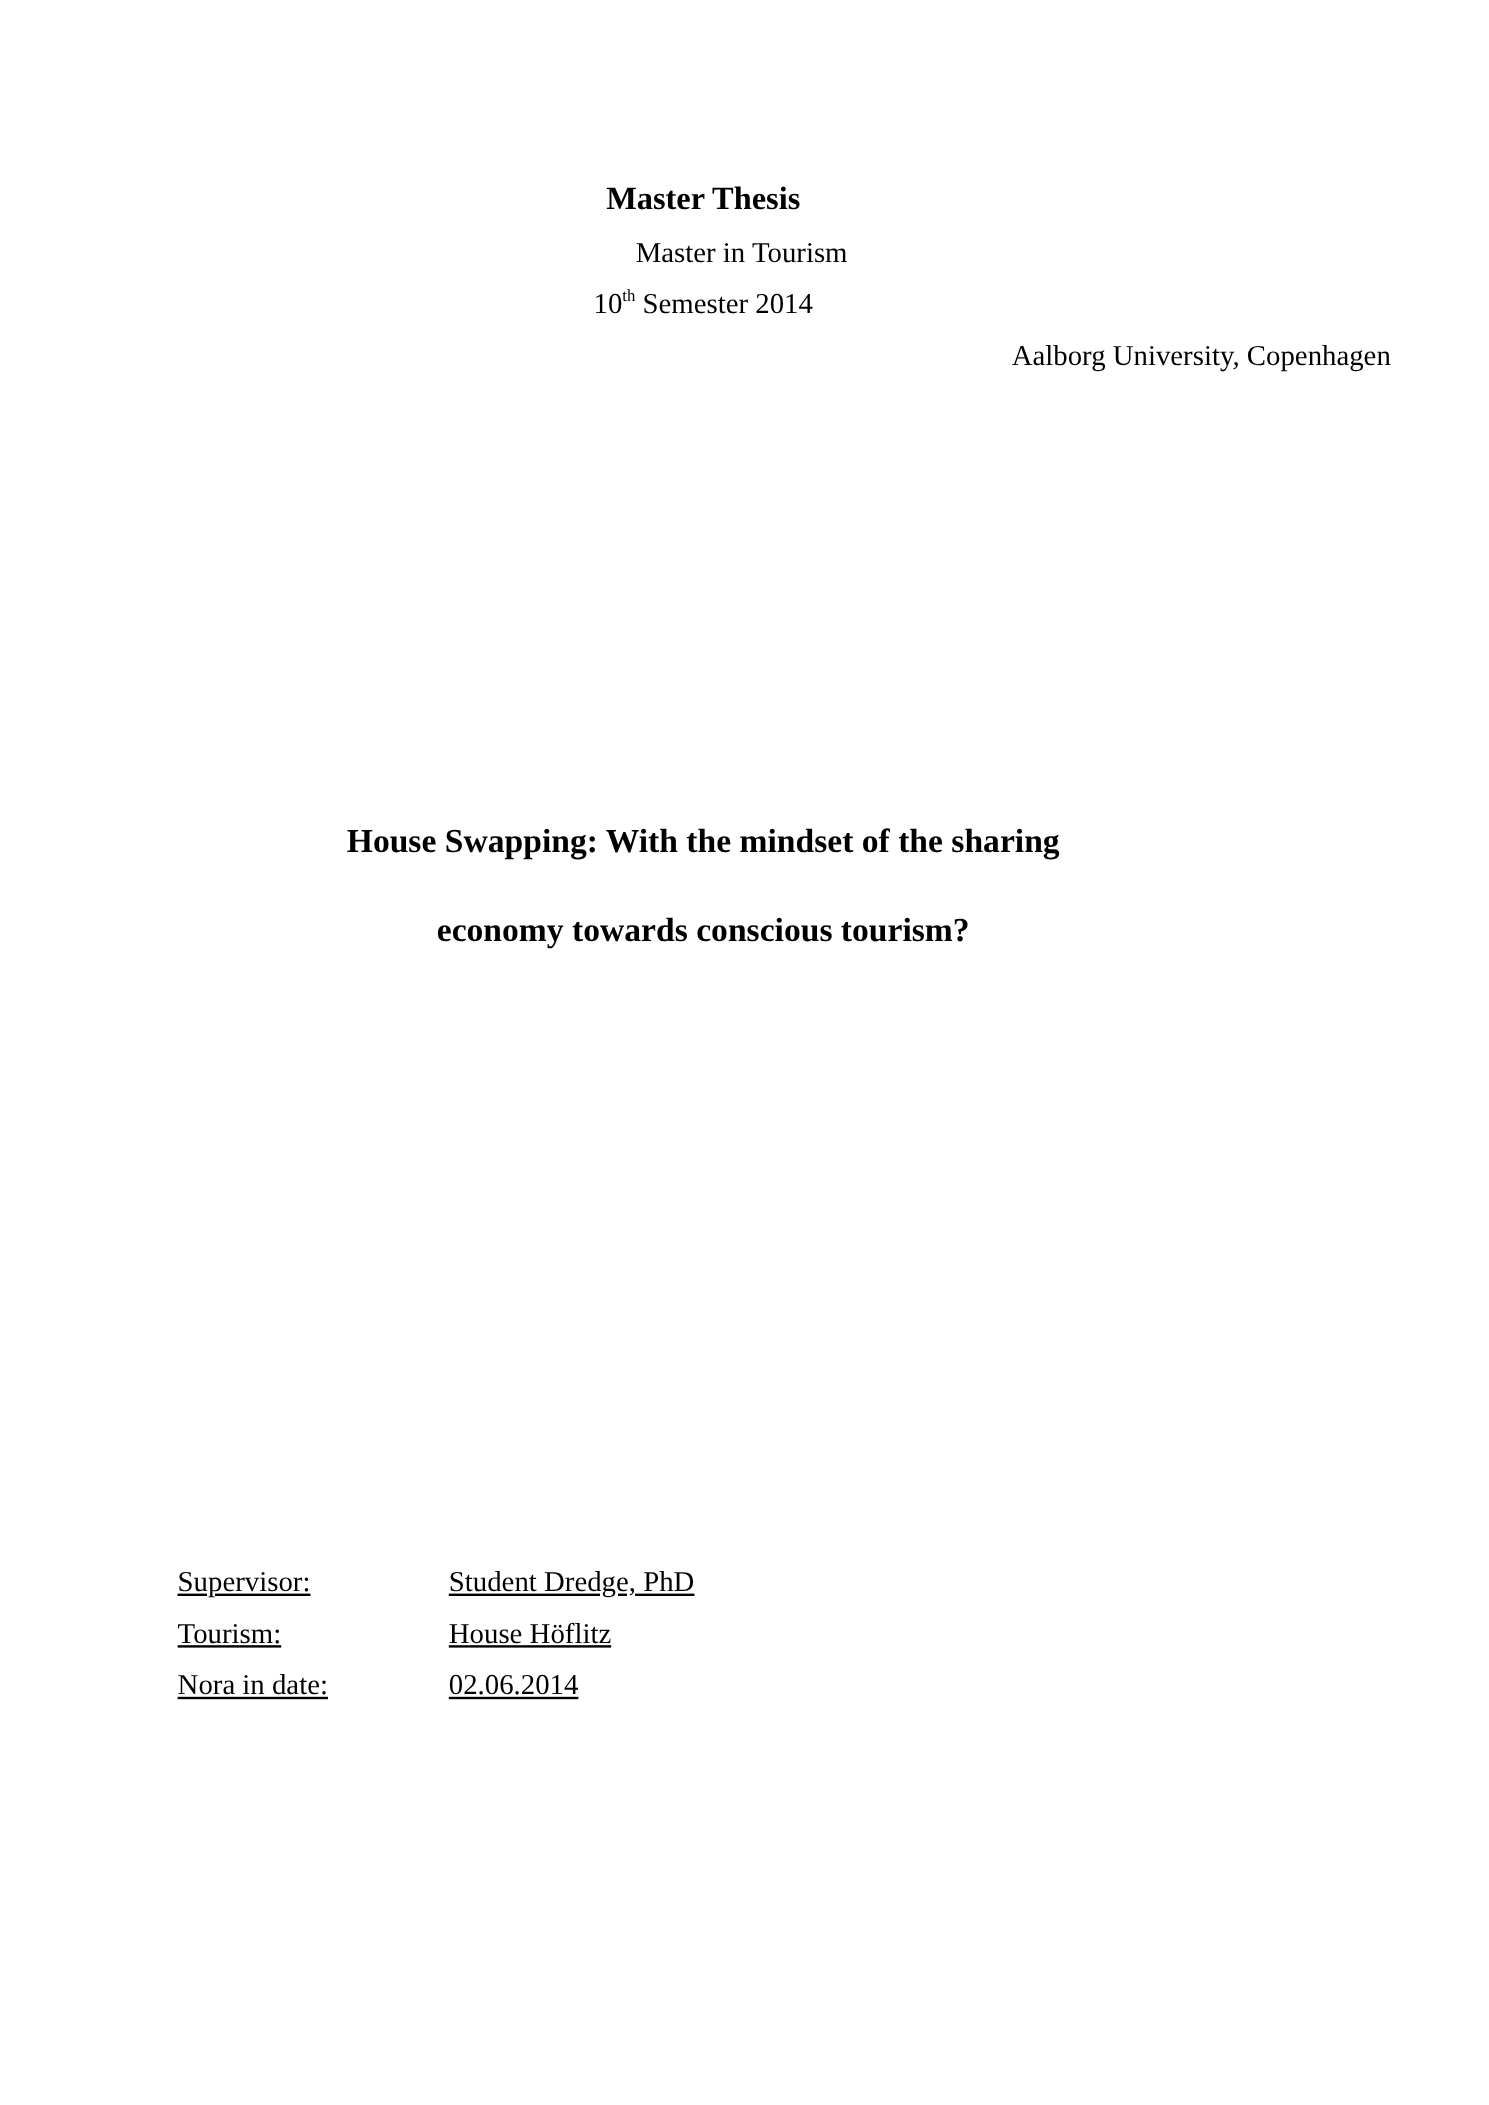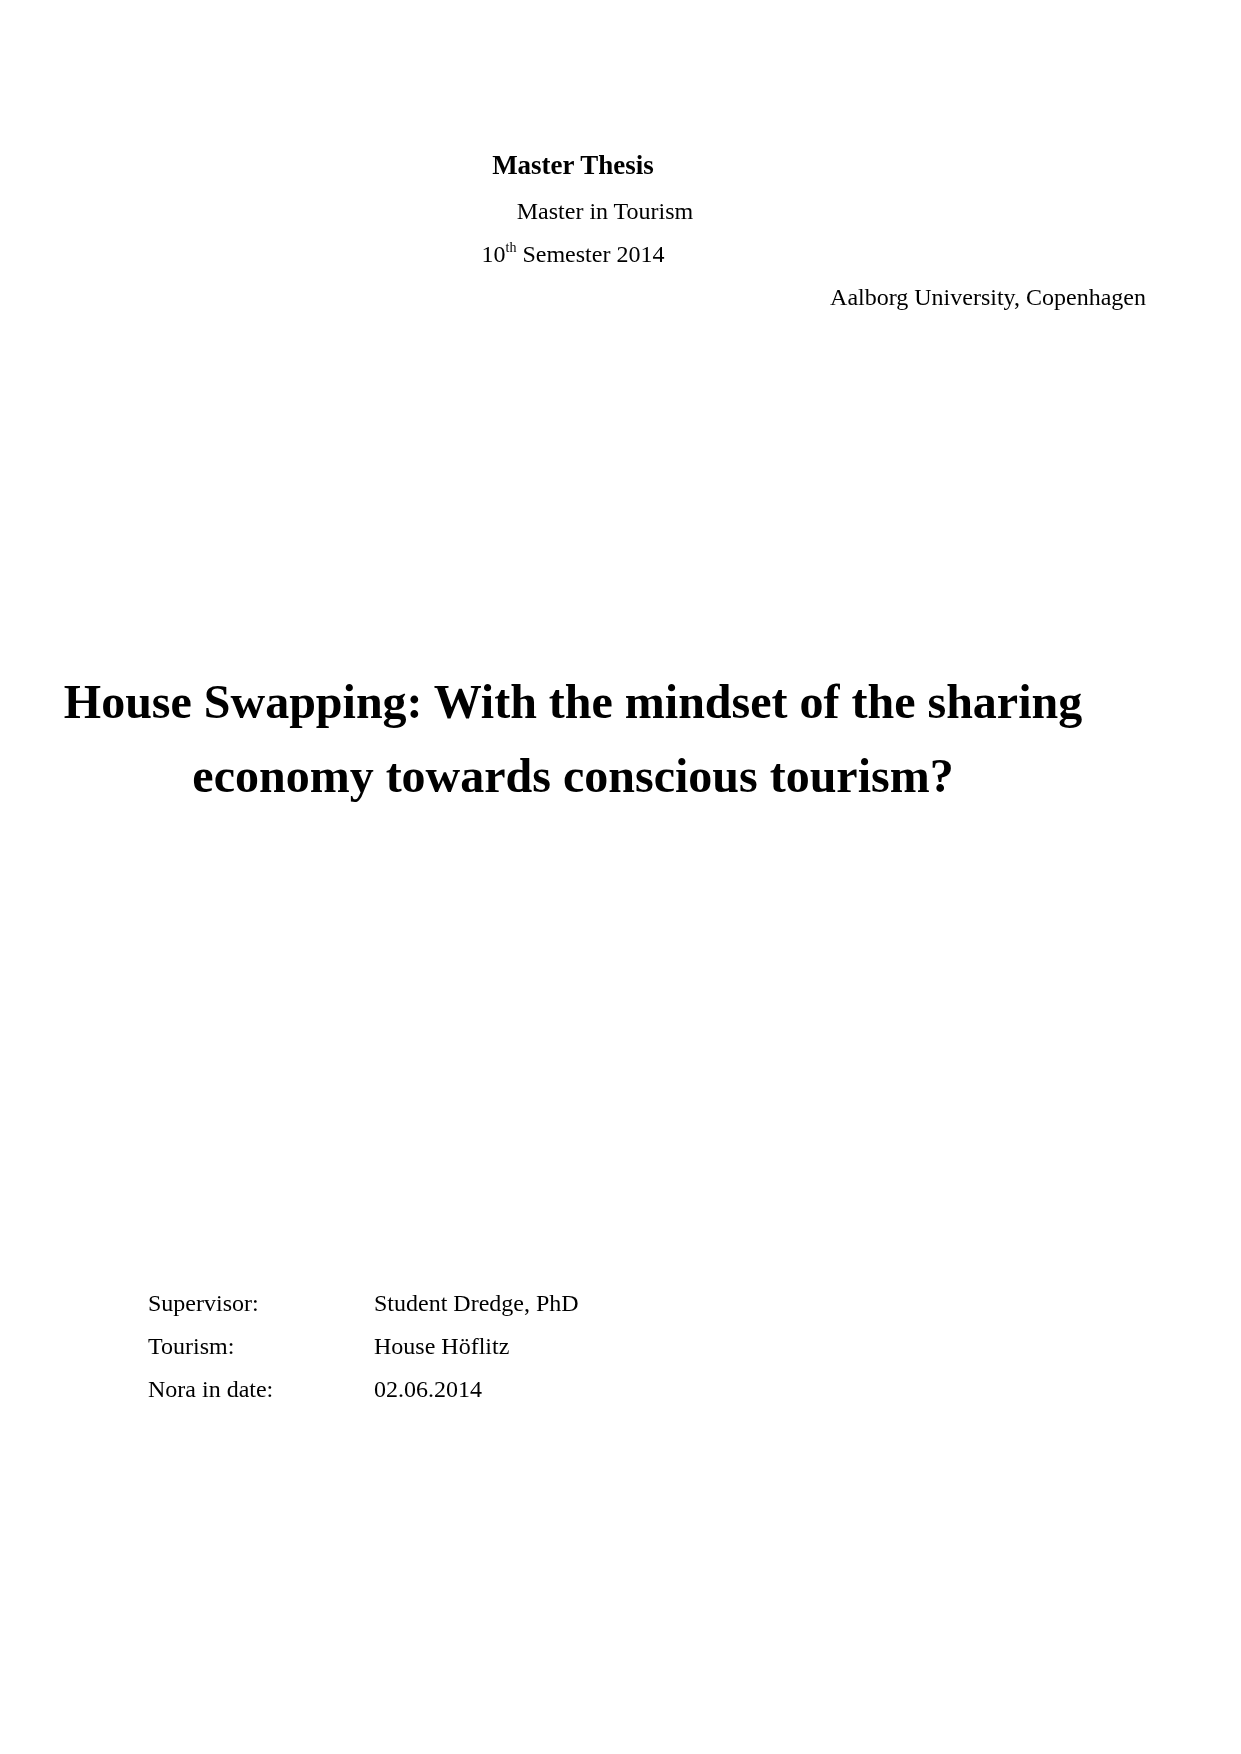--- a/index.html
+++ b/index.html
@@ -1,28 +1,28 @@
 <!DOCTYPE html>
 <html><head>
   <meta charset="utf-8">
   <style>
     html, body { margin: 0; padding: 0; background: #ffffff; }
     body { width: 1241px; height: 1754px; position: relative; overflow: hidden;
            font-family: "Liberation Serif", "DejaVu Serif", serif; color: #000000; }
     .page { position: absolute; left: 0; top: 0; width: 1241px; height: 1754px; background: #ffffff; }
-    .center-block { position: absolute; left: 0; width: 1146px; text-align: center; }
+    .center-block { position: absolute; left: 13px; width: 1146px; text-align: center; }
     .doc-type { top: 145px; font-size: 27px; font-weight: bold; line-height: 40px; }
     .program { top: 191px; font-size: 24px; line-height: 40px; margin-left: 32px; }
     .semester { top: 234px; font-size: 24px; line-height: 40px; }
     .semester sup { font-size: 14px; vertical-align: 10px; line-height: 0; }
     .university { top: 277px; font-size: 24px; line-height: 40px; text-align: right; }
-    .title { top: 665px; font-size: 48px; font-weight: bold; line-height: 74px; }
+    .title { top: 665px; font-size: 28px; font-weight: bold; line-height: 74px; }
     .title div { white-space: nowrap; }
     .meta { position: absolute; left: 148px; top: 1290px; font-size: 24px; }
-    .meta-row { display: flex; height: 43px; align-items: flex-start; }
+    .meta-row { display: flex; height: 43px; align-items: flex-end; text-decoration: underline; }
     .meta-label { width: 226px; }
   </style>
 </head>
 <body>
 
 <div class="page">
   <div class="center-block doc-type">Master Thesis</div>
   <div class="center-block program">Master in Tourism</div>
   <div class="center-block semester"><span>10</span><sup>th</sup><span> Semester 2014</span></div>
   <div class="center-block university">Aalborg University, Copenhagen</div>

